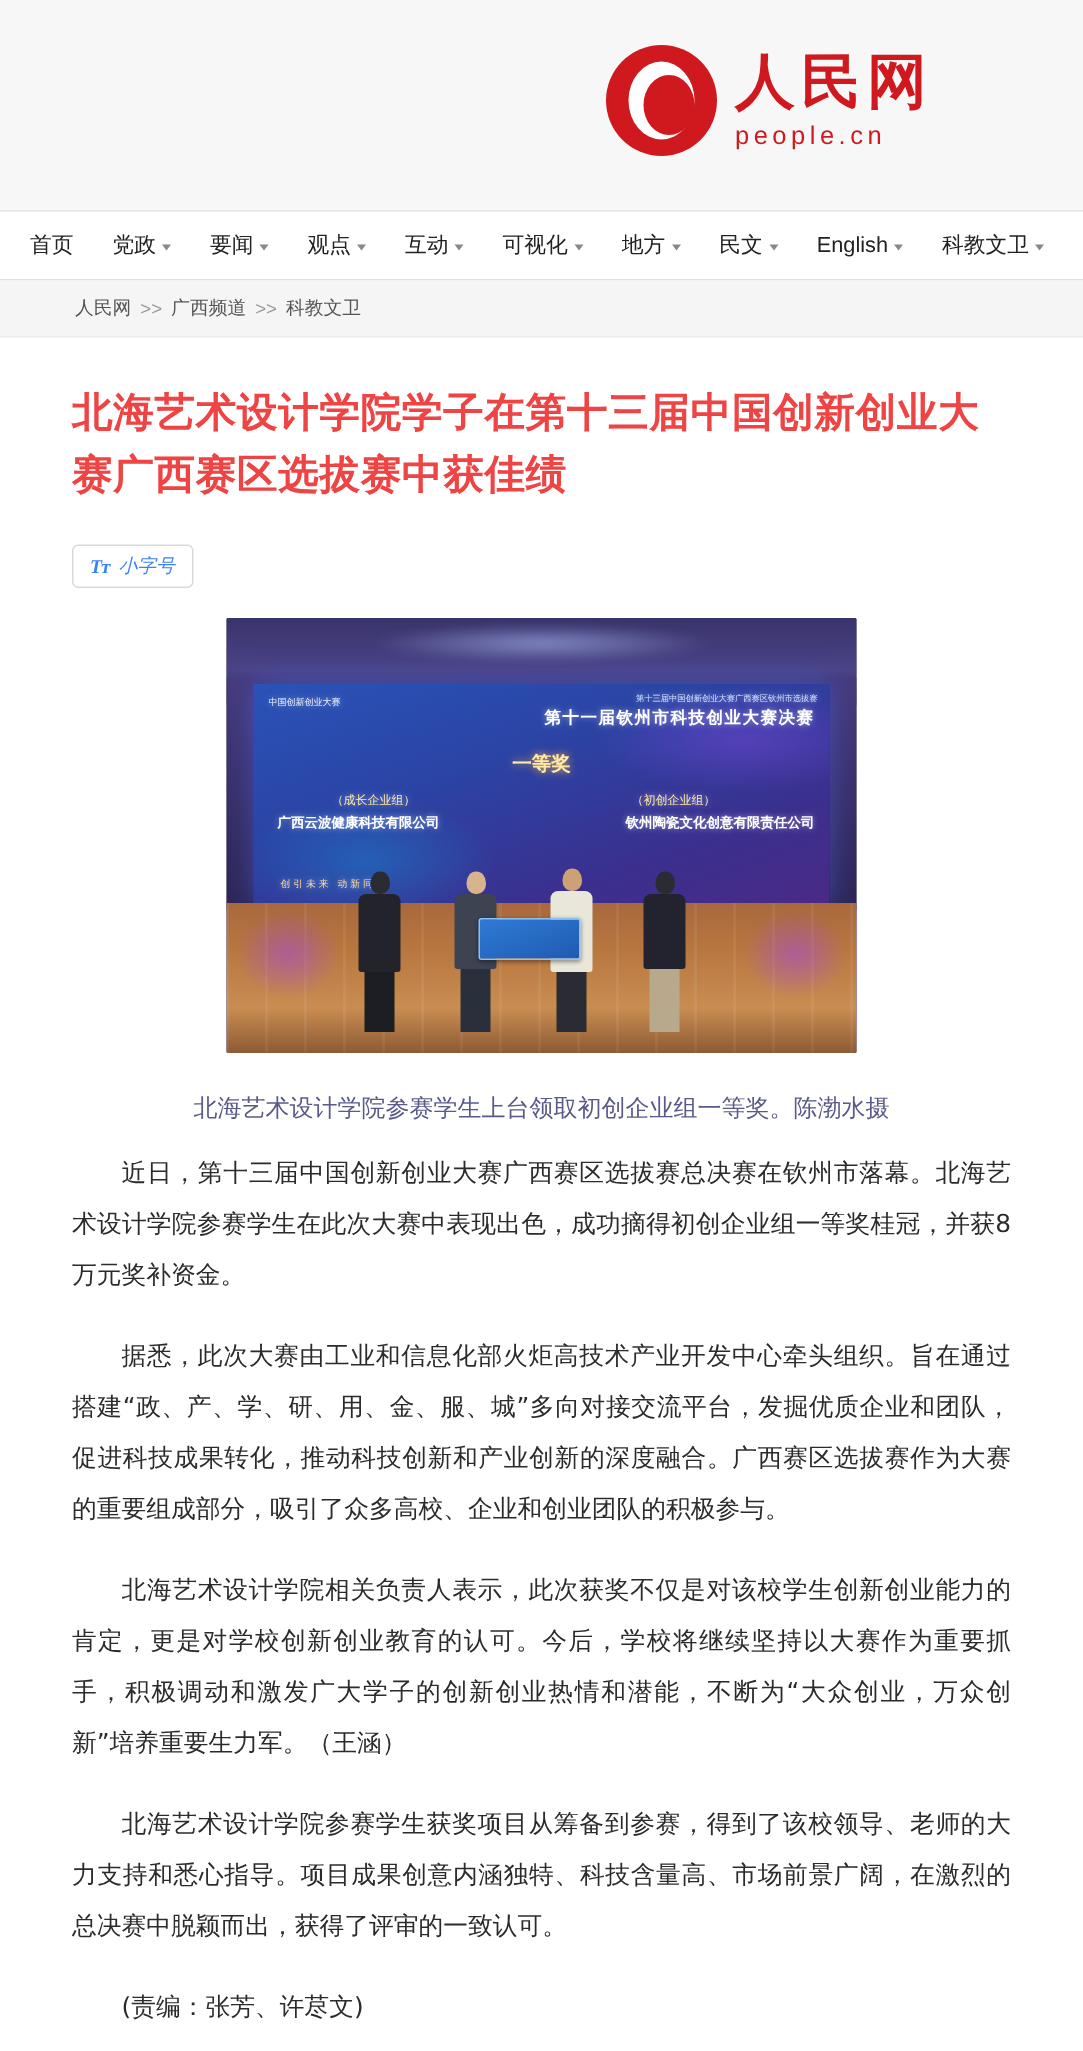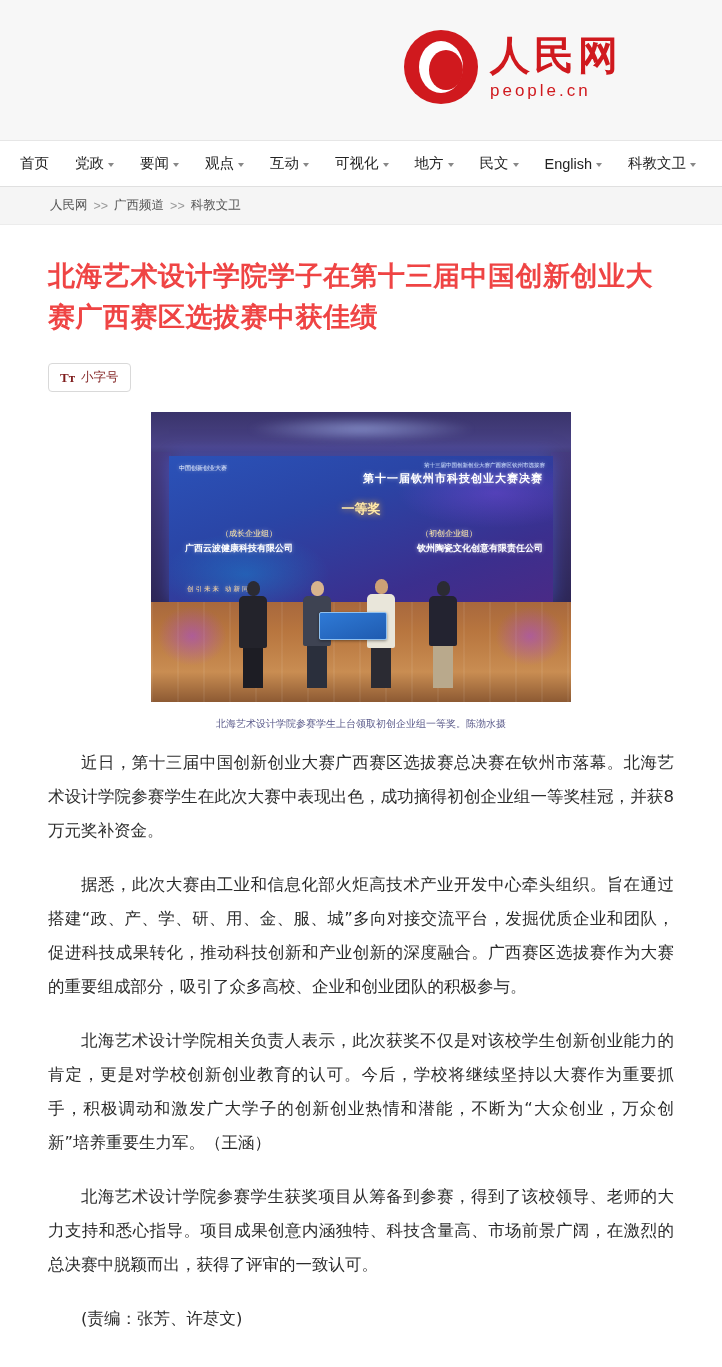--- a/index.html
+++ b/index.html
@@ -145,26 +145,27 @@
     font-size: 12.5px;
     color: #666;
     padding-bottom: 8px;
   }
   .meta-left { color: #666; }
   .fontsize-btn {
     border: 1px solid #d9d9d9;
     border-radius: 4px;
     padding: 5px 11px;
     font-size: 12.5px;
-    color: #7f1d1d;
+    color: #3b82f6;
     background: #fff;
     display: flex;
     align-items: center;
     gap: 6px;
     cursor: pointer;
+    font-style: italic;
   }
   .tt-icon {
     font-size: 13px;
     font-family: "Liberation Serif", serif;
     font-weight: bold;
   }
 
   
   figure.photo {
     margin: 12px 0 0 0;
@@ -269,22 +270,22 @@
     box-shadow: 0 1px 3px rgba(0,0,0,.4);
   }
   .ph-glow-l, .ph-glow-r {
     position: absolute; bottom: 36px; width: 70px; height: 60px;
     background: radial-gradient(ellipse at center, rgba(160,60,255,.45), rgba(0,0,0,0) 70%);
   }
   .ph-glow-l { left: 6px; }
   .ph-glow-r { right: 6px; }
 
   figcaption {
-    margin-top: 15px;
-    font-size: 10px;
+    margin-top: 27px;
+    font-size: 16px;
     color: #5a5a8a;
     font-family: "DejaVu Serif", serif;
   }
 
   
   .body-text {
     margin-top: 15px;
   }
   .body-text p {
     font-size: 16.5px;

